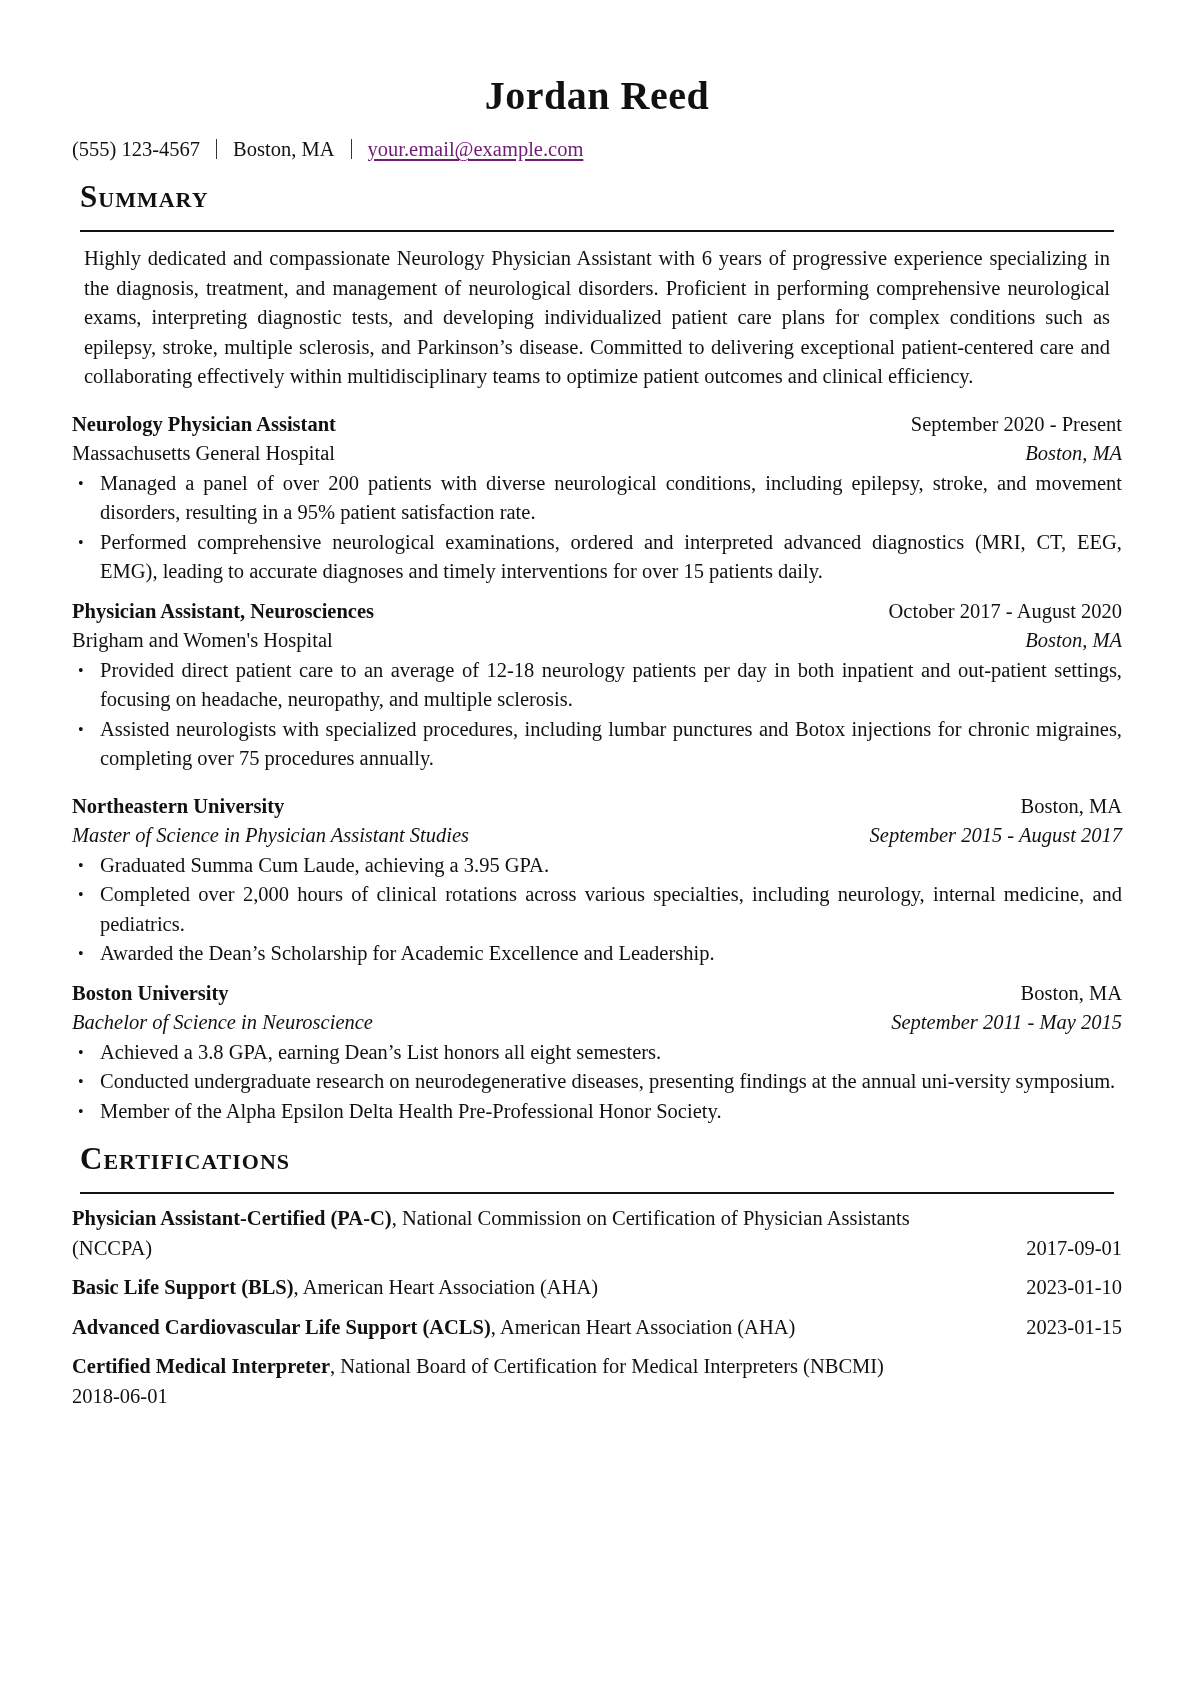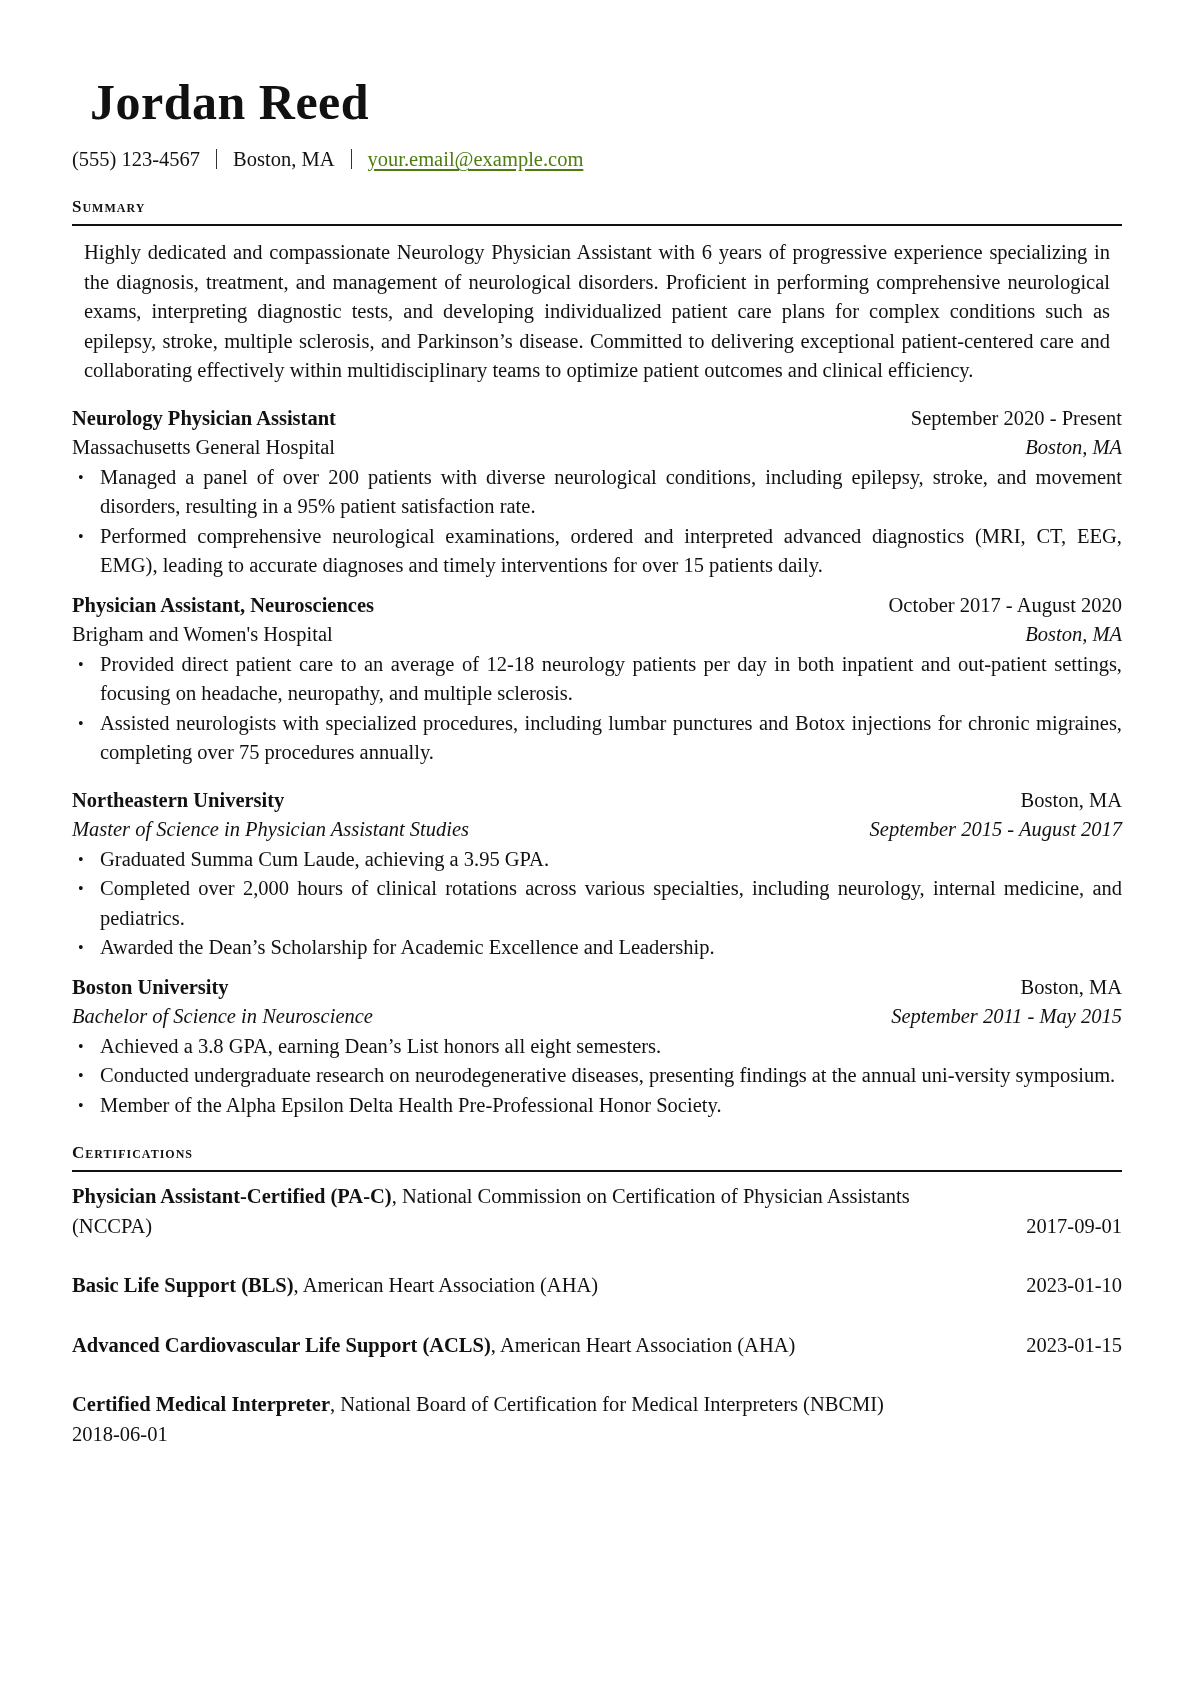--- a/index.html
+++ b/index.html
@@ -20,52 +20,53 @@
       left: 72px;
       top: 58px;
       width: 1050px;
       font-family: "Liberation Serif", "DejaVu Serif", serif;
       font-size: 20.5px;
       line-height: 29.5px;
     }
     .name {
       font-family: "Liberation Serif", serif;
       font-weight: bold;
-      font-size: 50px;
+      font-size: 40px;
       line-height: 52px;
-      margin: 18px;
+      margin: 12px;
       letter-spacing: 0.5px;
+      text-align: center;
     }
     .contact {
       margin-top: 14px;
       font-size: 20.5px;
       line-height: 26px;
       display: flex;
       align-items: center;
     }
     .contact .sep {
       display: inline-block;
       width: 1px;
       height: 20px;
       background: #333;
       margin: 0 16px;
     }
     .contact a {
-      color: #4d7c0f;
+      color: #701a75;
       text-decoration: underline;
       text-underline-offset: 3px;
     }
     .section-title {
       font-variant: small-caps;
       font-weight: bold;
-      font-size: 17px;
+      font-size: 31px;
       line-height: 30px;
-      margin: 0;
+      margin: 8px;
       letter-spacing: 1px;
-      padding-bottom: 2px;
+      padding-bottom: 18px;
       border-bottom: 2.5px solid #111;
     }
     .section { margin-top: 18px; }
     .section.summary { margin-top: 20px; }
     .section-body { margin-top: 10px; }
     .summary-text {
       margin: 12px;
       text-align: justify;
     }
     .row {
@@ -91,21 +92,21 @@
     ul.bullets li::before {
       content: "•";
       position: absolute;
       left: 6px;
       top: 0;
       font-size: 16px;
     }
     .cert {
       position: relative;
     }
-    .cert + .cert { margin-top: 30px; }
+    .cert + .cert { margin-top: 10px; }
   </style>
 </head>
 <body>
 
 <div class="page">
 
   <div>
     <h1 class="name">Jordan Reed</h1>
     <div class="contact">
       <span>(555) 123-4567</span>

